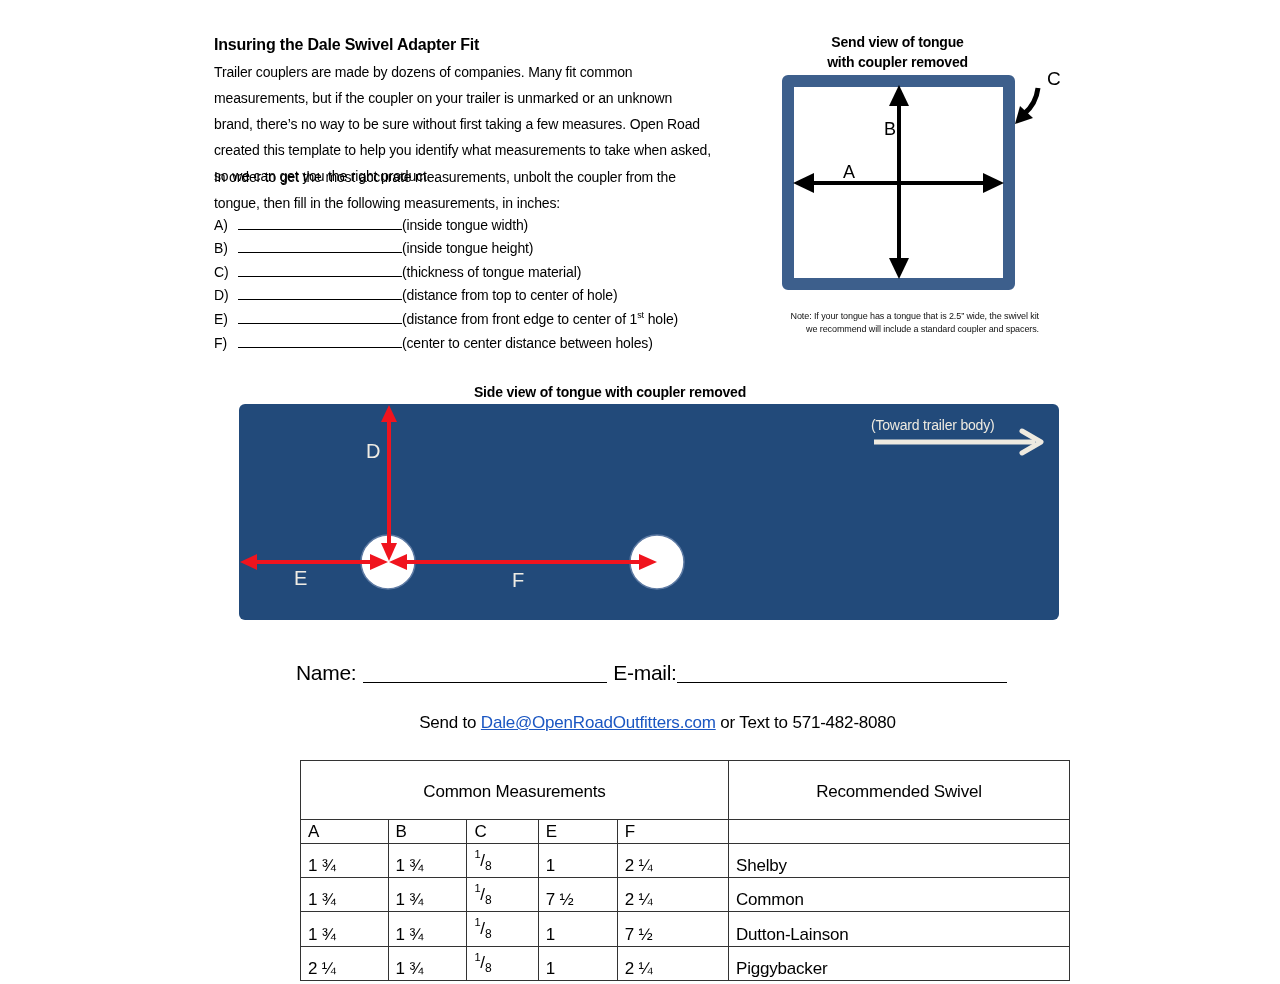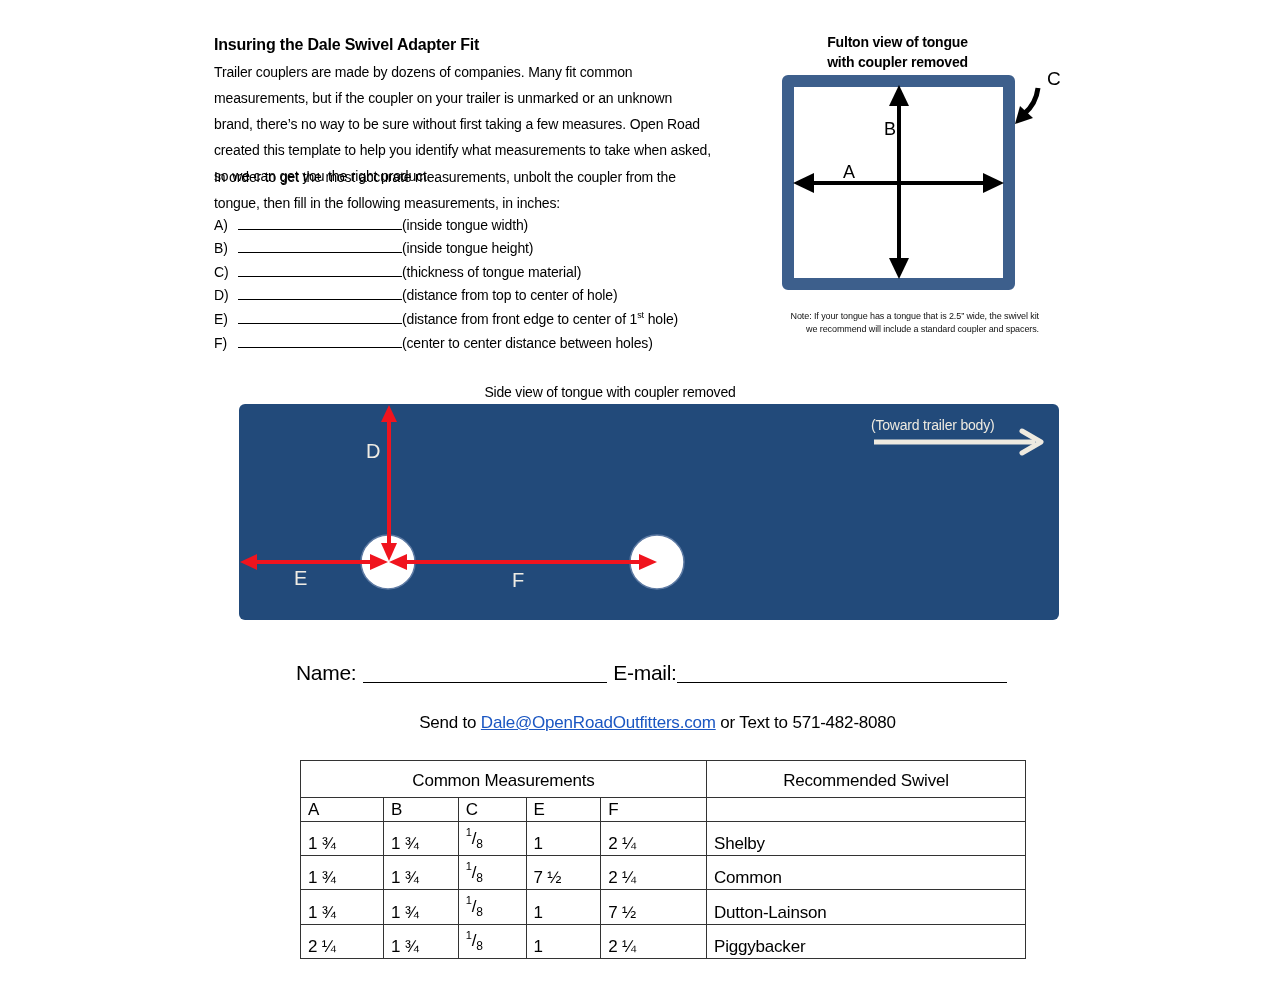--- a/index.html
+++ b/index.html
@@ -19,36 +19,36 @@
   .mrow .desc { white-space:nowrap;margin-top:17px; }
   .mrow sup { font-size:9px;text-align:right; }
 
   
   .fv-title { left:790px; top:33px; width:215px; text-align:center; font-size:14px; font-weight:bold; line-height:19.5px; letter-spacing:-0.2px; }
   .fv-box { left:782px; top:75px; width:209px; height:191px; border:12px solid #3d5f8c; border-radius:6px; background:#fff; }
   .fv-svg { left:770px; top:60px; }
   .note { left:789px; top:310px; width:250px; font-size:9px; line-height:13.2px; color:#111; letter-spacing:-0.1px;text-align:right; }
 
   
-  .sv-title { left:440px; top:384px; width:340px; text-align:center; font-size:14px; font-weight:normal; letter-spacing:-0.2px; }
+  .sv-title { left:440px; top:384px; width:340px; text-align:center; font-size:14px; font-weight:bold; letter-spacing:-0.2px; }
   .sv-panel { left:239px; top:404px; width:820px; height:216px; background:#224a7a; border-radius:6px; }
   .sv-svg { left:239px; top:404px; }
   .toward { left:871px; top:417px; font-size:14px; color:#eeeae0; letter-spacing:-0.2px; }
   .sv-lbl { color:#efece4; font-size:20px; }
 
   
   .namerow { left:296px; top:660px; font-size:21px; letter-spacing:-0.3px; display:flex; align-items:center; }
   .namerow .field { border-bottom:1.5px solid #000; height:22px; margin-bottom:2px; }
   .sendrow { left:0; width:1315px; top:713px; text-align:center; font-size:17px; letter-spacing:-0.2px; }
   .sendrow a { color:#1a56c2; text-decoration:underline; }
 
   
   table.cm { position:absolute; left:300px; top:760px; border-collapse:collapse; font-size:17px; letter-spacing:-0.2px; }
   table.cm td { border:1px solid #333; padding:0 0 0 7px; height:23.4px; line-height:22px; vertical-align:bottom; }
-  table.cm td.hd { text-align:center; padding:5px; height:26px; }
+  table.cm td.hd { text-align:center; padding:16px; height:26px; }
   .frac { font-size:17px; }
   .frac sup { font-size:11px; position:relative; top:-1px; }
   .frac sub { font-size:12px; }
 </style>
 </head>
 <body>
 
 <div class="abs title">Insuring the Dale Swivel Adapter Fit</div>
 <div class="abs para p1">Trailer couplers are made by dozens of companies. Many fit common measurements, but if the coupler on your trailer is unmarked or an unknown brand, there’s no way to be sure without first taking a few measures.  Open Road created this template to help you identify what measurements to take when asked, so we can get you the right product.</div>
 <div class="abs para p2">In order to get the most accurate measurements, unbolt the coupler from the tongue, then fill in the following measurements, in inches:</div>
@@ -80,21 +80,21 @@
     <span class="desc"><span>(distance from front edge to center of 1</span><sup>st</sup><span> hole)</span></span>
   </div>
   <div class="mrow">
     <span class="lbl">F)</span>
     <span class="line"></span>
     <span class="desc">(center to center distance between holes)</span>
   </div>
 </div>
 
 <div class="abs fv-title">
-  <div>Fulton view of tongue</div>
+  <div>Send view of tongue</div>
   <div>with coupler removed</div>
 </div>
 <div class="abs fv-box"></div>
 <svg class="abs fv-svg" width="310" height="240" viewBox="0 0 310 240">
 
   <g>
     <line x1="129" y1="45" x2="129" y2="203" stroke="#000" stroke-width="4"></line>
     <polygon points="129,25 119,46 139,46" fill="#000"></polygon>
     <polygon points="129,219 119,198 139,198" fill="#000"></polygon>
   </g>

